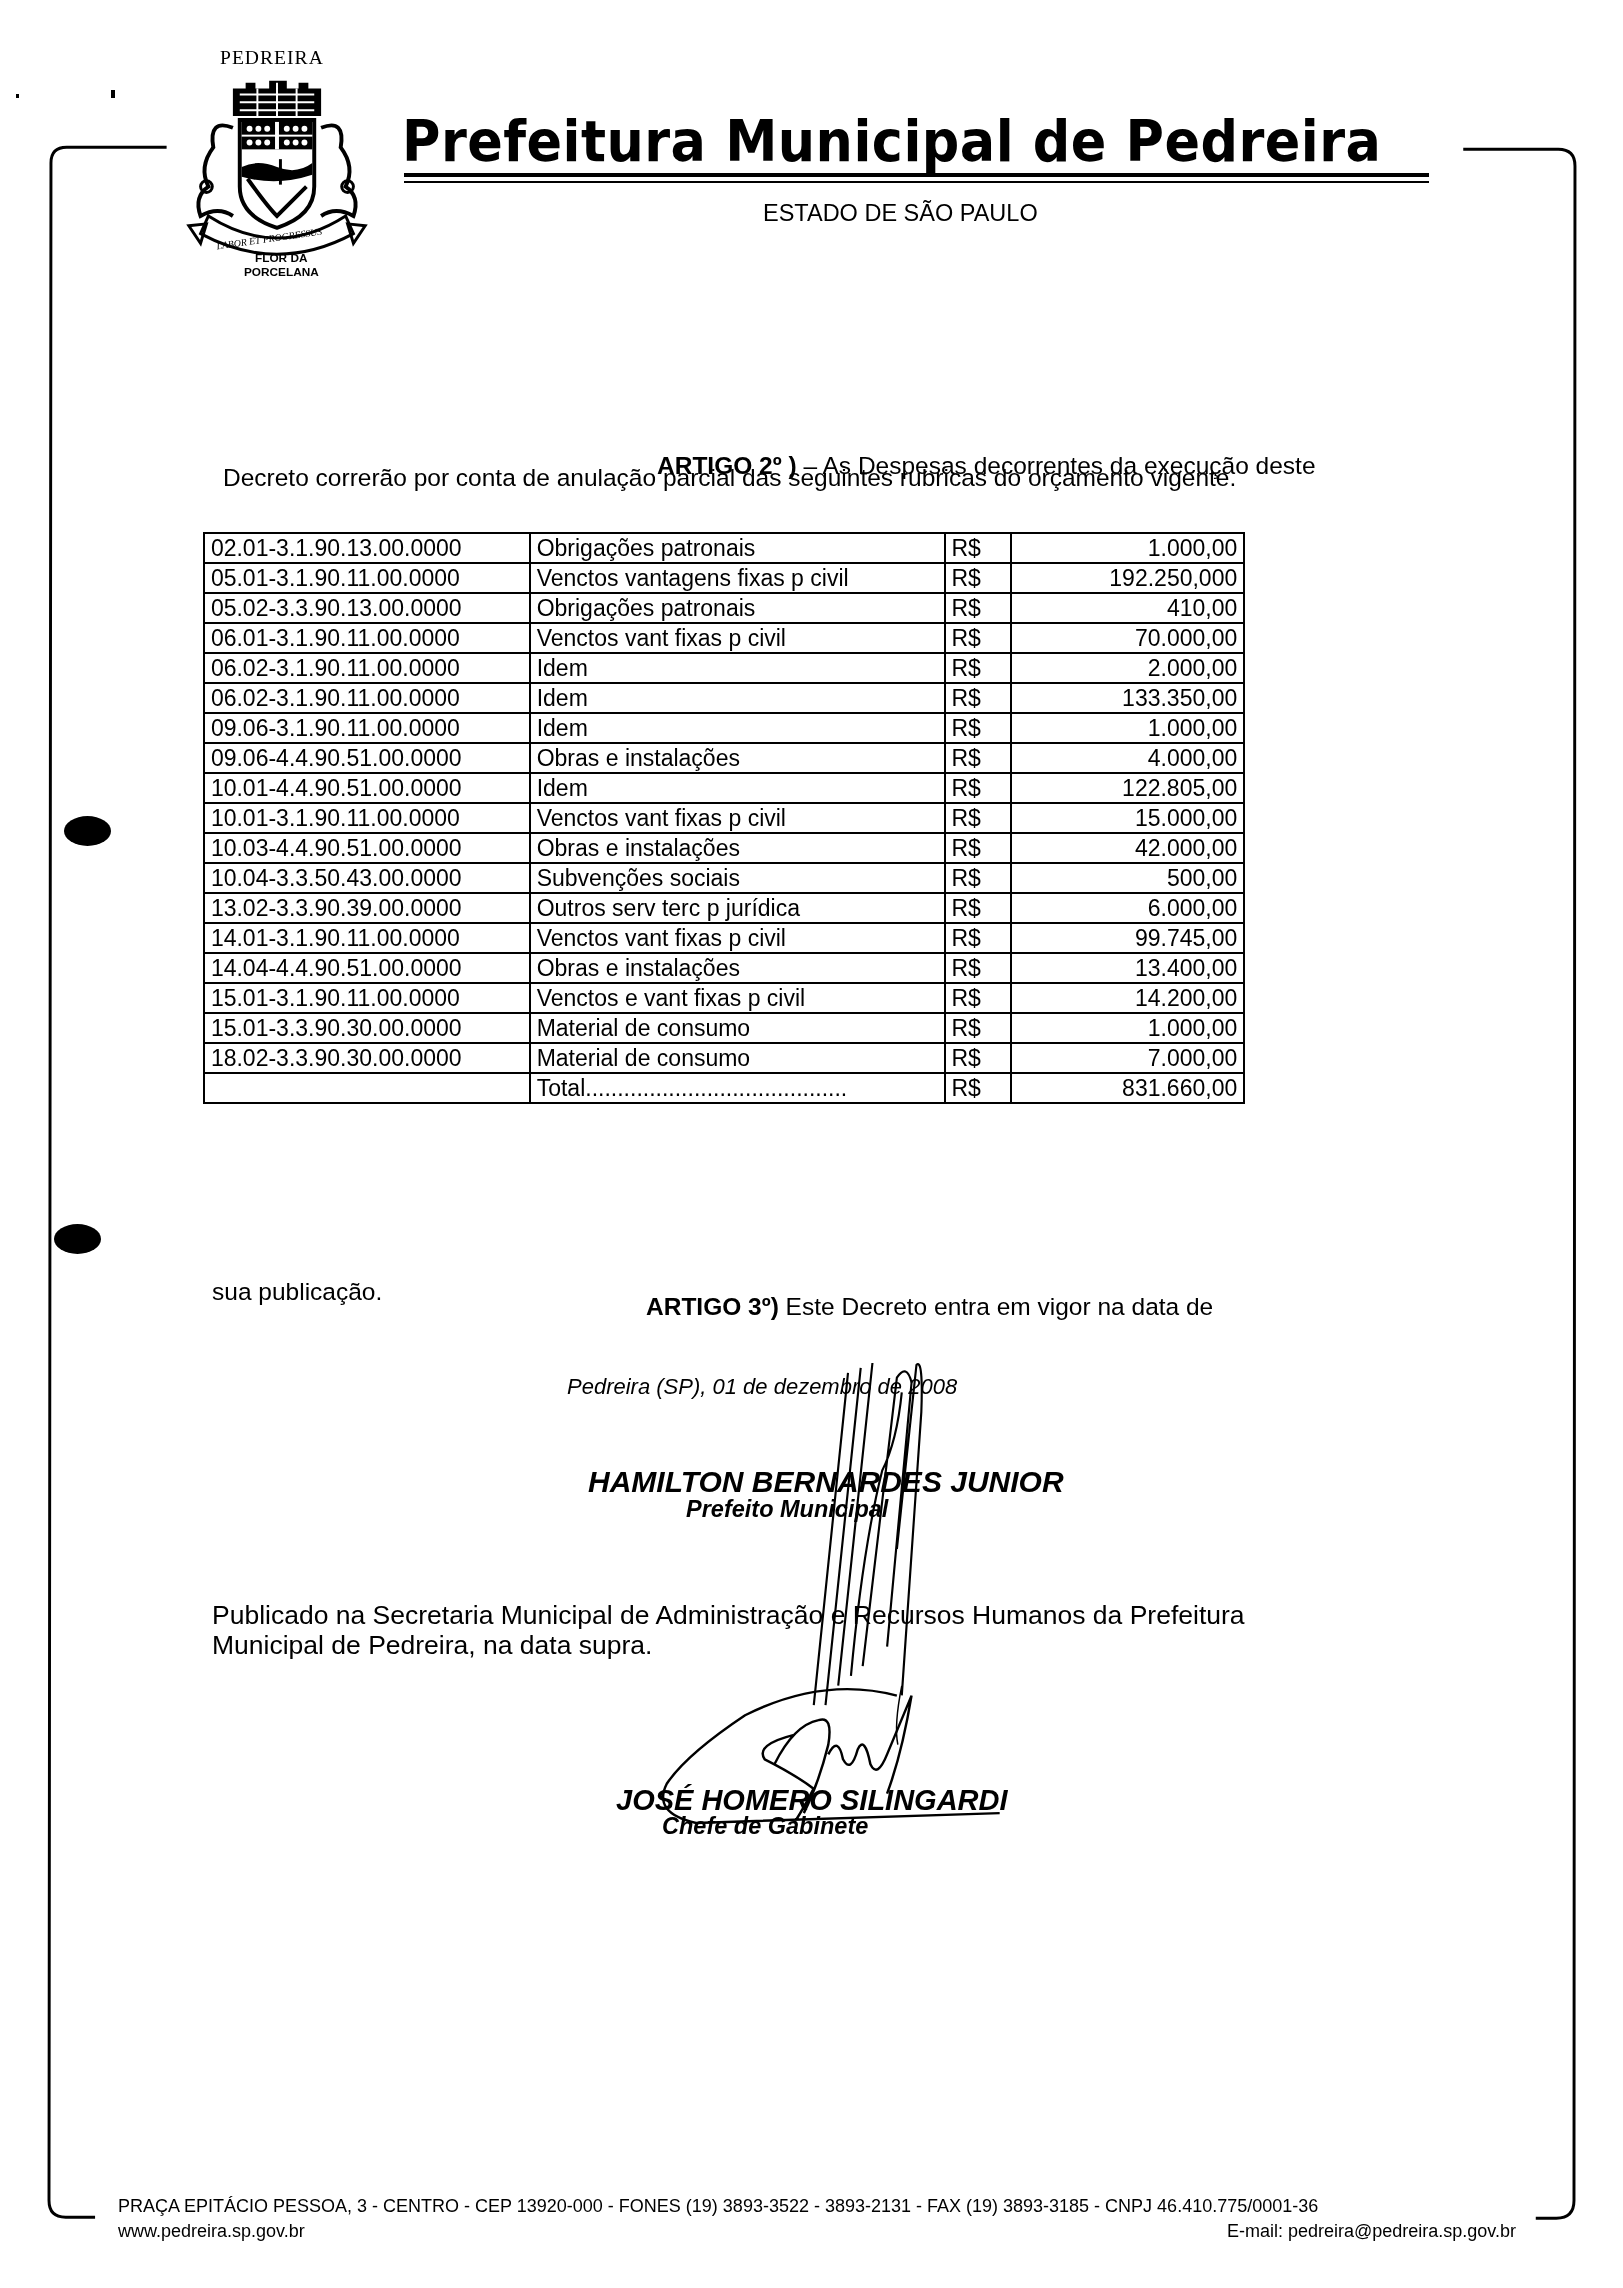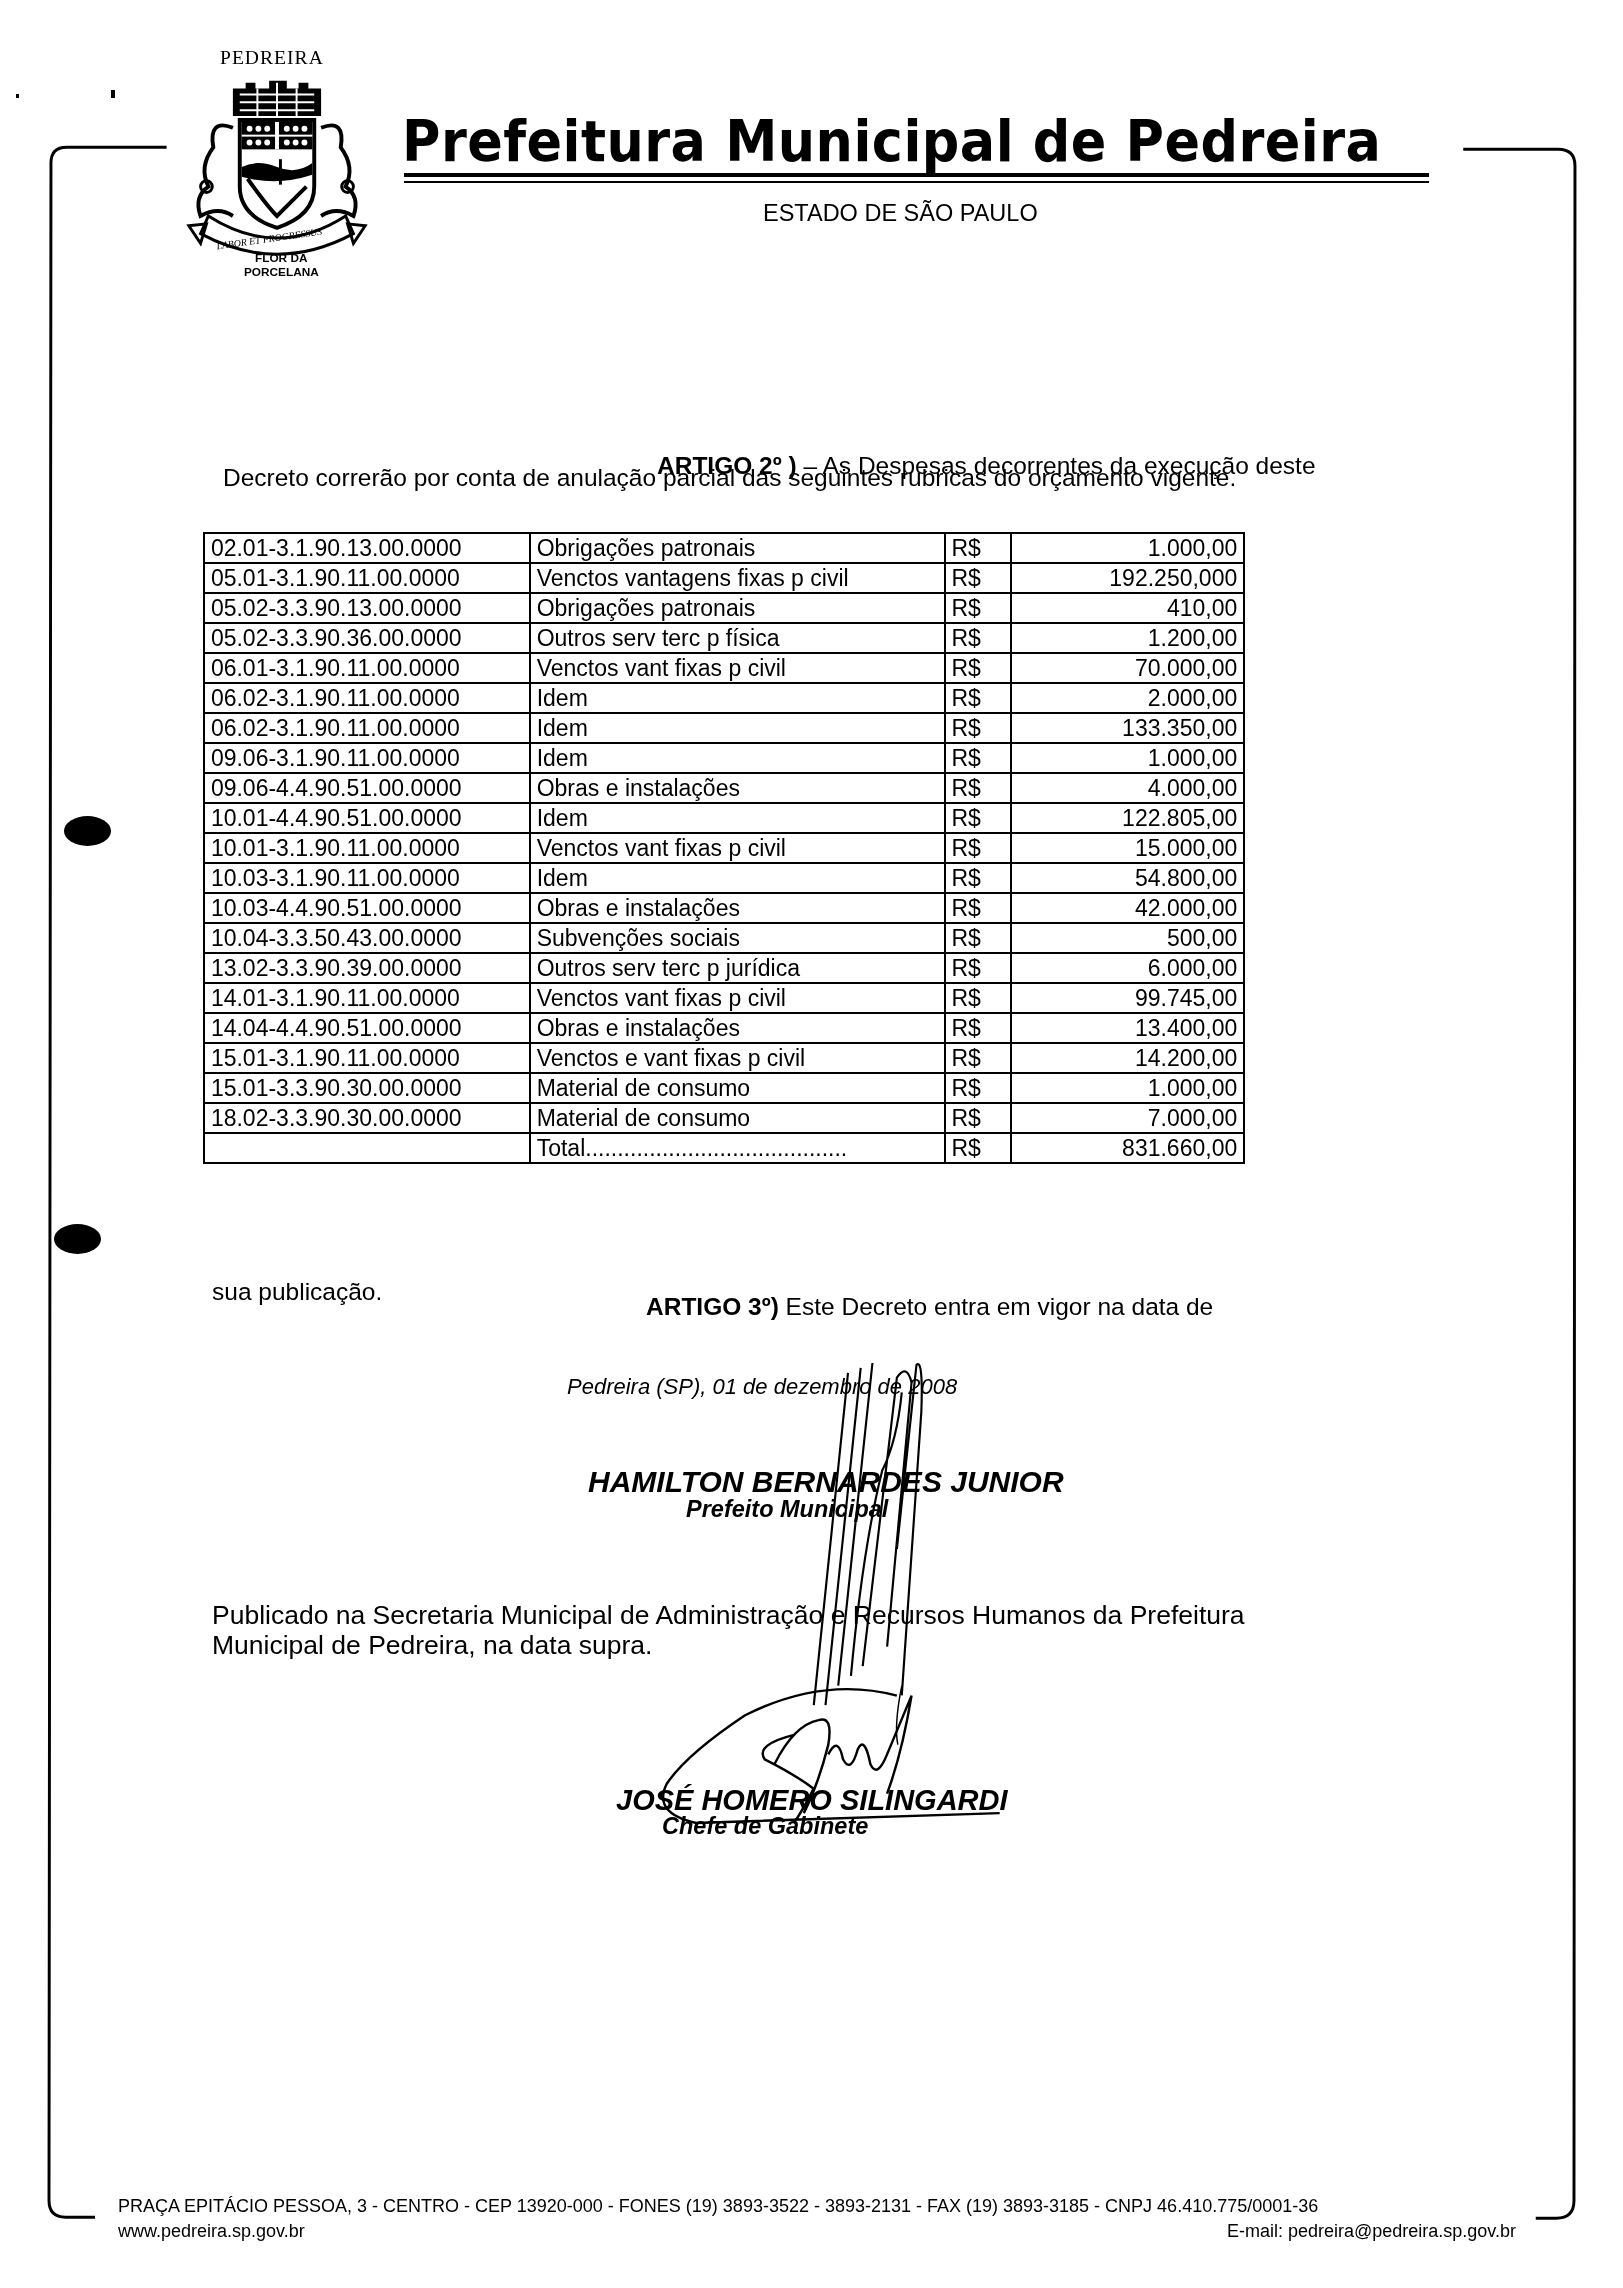--- a/index.html
+++ b/index.html
@@ -103,26 +103,20 @@
         <td class="cur">R$</td>
         <td class="val">192.250,000</td>
       </tr>
       <tr>
         <td class="code">05.02-3.3.90.13.00.0000</td>
         <td class="desc">Obrigações patronais</td>
         <td class="cur">R$</td>
         <td class="val">410,00</td>
       </tr>
       <tr>
-        <td class="code">05.02-3.3.90.36.00.0000</td>
-        <td class="desc">Outros serv terc p física</td>
-        <td class="cur">R$</td>
-        <td class="val">1.200,00</td>
-      </tr>
-      <tr>
         <td class="code">06.01-3.1.90.11.00.0000</td>
         <td class="desc">Venctos vant fixas p civil</td>
         <td class="cur">R$</td>
         <td class="val">70.000,00</td>
       </tr>
       <tr>
         <td class="code">06.02-3.1.90.11.00.0000</td>
         <td class="desc">Idem</td>
         <td class="cur">R$</td>
         <td class="val">2.000,00</td>
@@ -149,26 +143,20 @@
         <td class="code">10.01-4.4.90.51.00.0000</td>
         <td class="desc">Idem</td>
         <td class="cur">R$</td>
         <td class="val">122.805,00</td>
       </tr>
       <tr>
         <td class="code">10.01-3.1.90.11.00.0000</td>
         <td class="desc">Venctos vant fixas p civil</td>
         <td class="cur">R$</td>
         <td class="val">15.000,00</td>
-      </tr>
-      <tr>
-        <td class="code">10.03-3.1.90.11.00.0000</td>
-        <td class="desc">Idem</td>
-        <td class="cur">R$</td>
-        <td class="val">54.800,00</td>
       </tr>
       <tr>
         <td class="code">10.03-4.4.90.51.00.0000</td>
         <td class="desc">Obras e instalações</td>
         <td class="cur">R$</td>
         <td class="val">42.000,00</td>
       </tr>
       <tr>
         <td class="code">10.04-3.3.50.43.00.0000</td>
         <td class="desc">Subvenções sociais</td>

